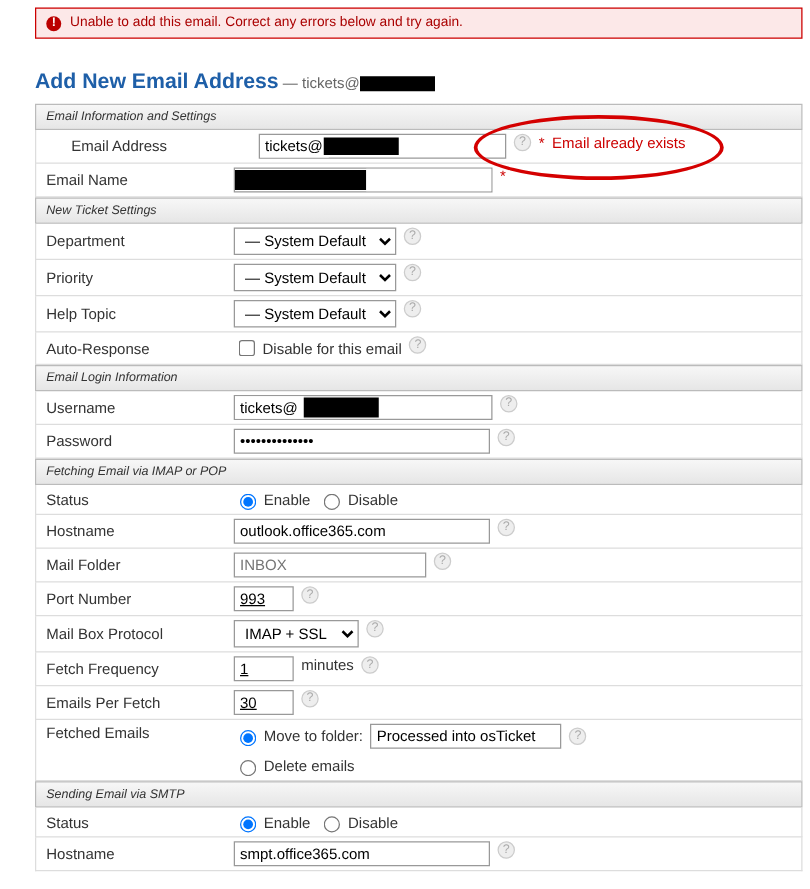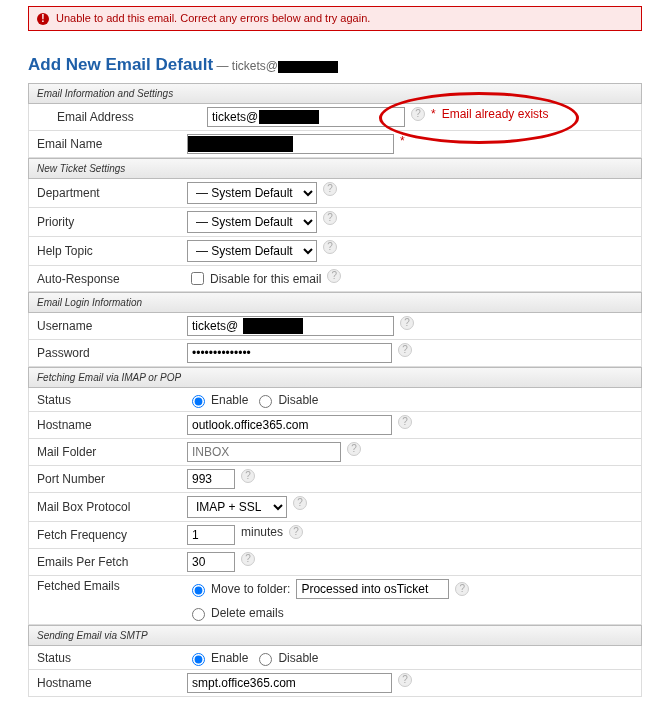--- a/index.html
+++ b/index.html
@@ -75,21 +75,21 @@
     flex-wrap: wrap;
   }
   input[type=text], input[type=password], select {
     font-size: 12px;
     padding: 2px 4px;
     border: 1px solid #999;
     background: #fff;
   }
   input.wide { width: 205px; }
   input.med  { width: 154px; }
-  input.num  { width: 48px; }
+  input.num  { width: 48px; text-decoration: underline; }
   select.sm  { width: 130px; }
   .redact-box {
     display:inline-block;
     background:#000;
     width:60px; height:14px;
     vertical-align:middle;
     margin-left:-4px;
   }
   .help {
     display:inline-block;
@@ -126,21 +126,21 @@
 </style>
 </head>
 <body class="rel">
 
 <div class="error-banner">
   <span class="err-icon">!</span>
   <span>Unable to add this email. Correct any errors below and try again.</span>
 </div>
 
 <div>
-  <h2 class="page-title">Add New Email Default</h2>
+  <h2 class="page-title">Add New Email Address</h2>
   <span class="title-sub">
     <span>— tickets@</span><span class="redact"></span>
   </span>
 </div>
 
 <div class="section-head">Email Information and Settings</div>
 
 <div class="row rel">
   <div class="lbl">Email Address</div>
   <div class="ctl">

